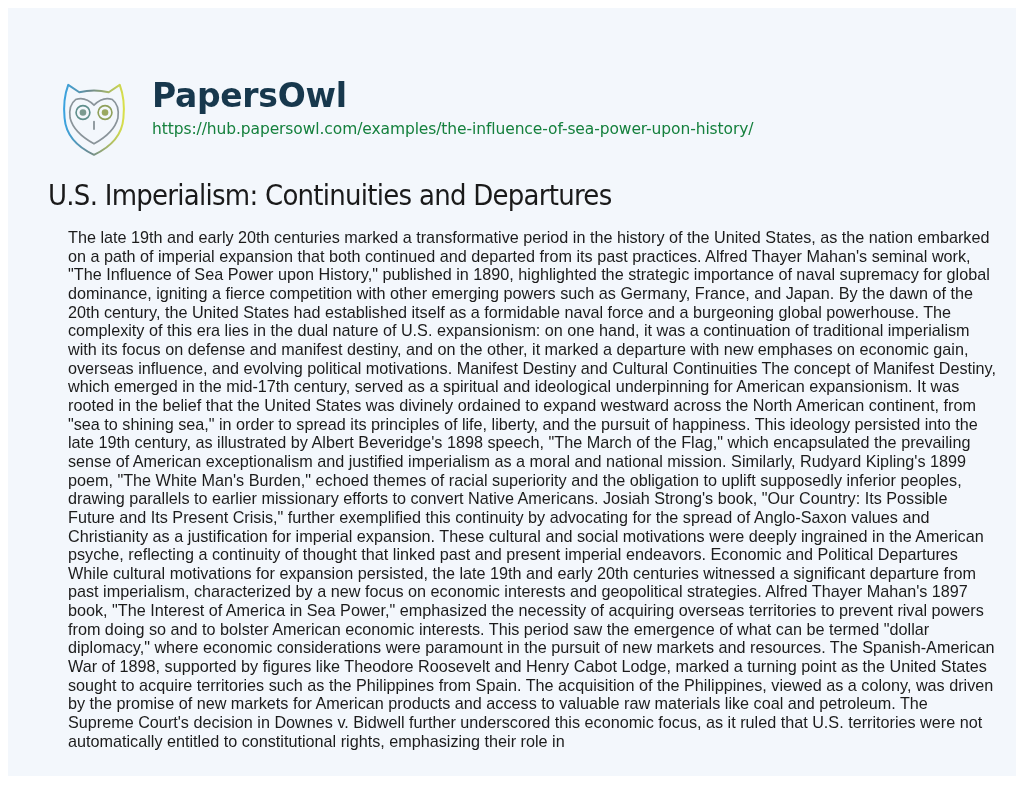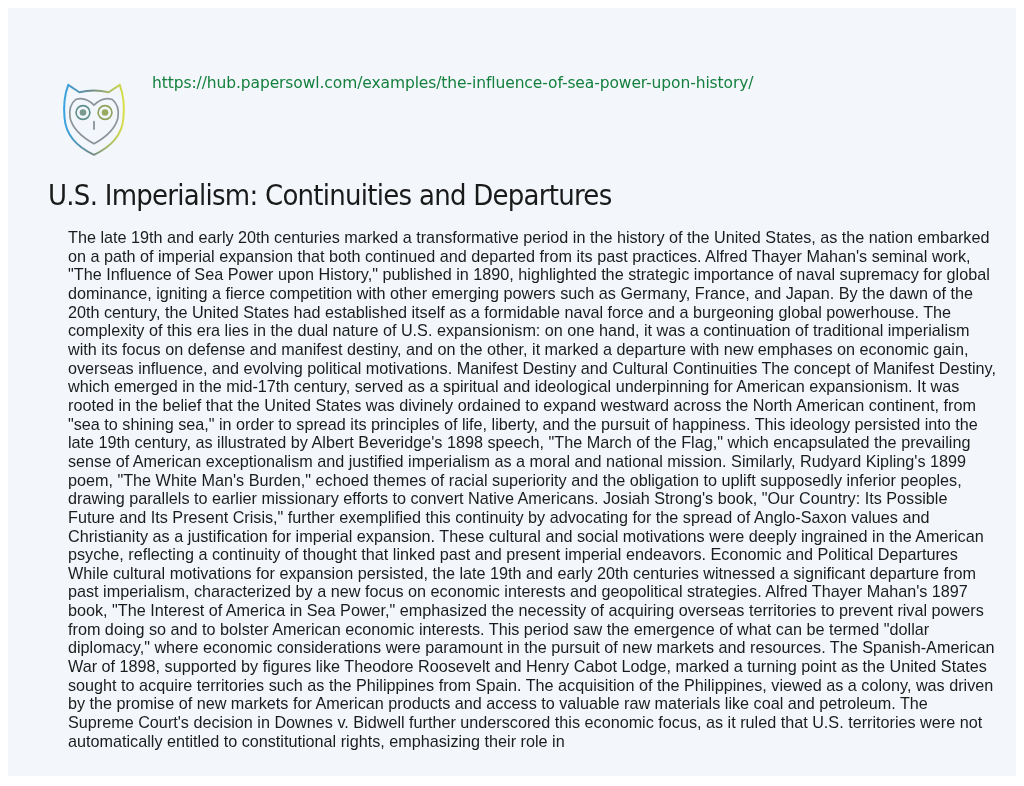--- a/index.html
+++ b/index.html
@@ -106,20 +106,21 @@
 
       <circle cx="38" cy="44" r="7.5" fill="none" stroke="#5f8f8c" stroke-width="1.8"></circle>
       <circle cx="38" cy="44" r="3.6" fill="#7a9a90"></circle>
       <circle cx="62" cy="44" r="7.5" fill="none" stroke="#8fa05a" stroke-width="1.8"></circle>
       <circle cx="62" cy="44" r="3.6" fill="#9aa860"></circle>
 
       <path d="M50 54 L50 62" stroke="#8a949a" stroke-width="2" stroke-linecap="round"></path>
     </svg>
 
     <div class="brand">
+      <div class="brand-name">PapersOwl</div>
       <div class="brand-url">https://hub.papersowl.com/examples/the-influence-of-sea-power-upon-history/</div>
     </div>
   </div>
 
   <h1 class="title">U.S. Imperialism: Continuities and Departures</h1>
 
   <p class="body-text">The late 19th and early 20th centuries marked a transformative period in the history of the United States, as the nation embarked on a path of imperial expansion that both continued and departed from its past practices. Alfred Thayer Mahan's seminal work, "The Influence of Sea Power upon History," published in 1890, highlighted the strategic importance of naval supremacy for global dominance, igniting a fierce competition with other emerging powers such as Germany, France, and Japan. By the dawn of the 20th century, the United States had established itself as a formidable naval force and a burgeoning global powerhouse. The complexity of this era lies in the dual nature of U.S. expansionism: on one hand, it was a continuation of traditional imperialism with its focus on defense and manifest destiny, and on the other, it marked a departure with new emphases on economic gain, overseas influence, and evolving political motivations. Manifest Destiny and Cultural Continuities The concept of Manifest Destiny, which emerged in the mid-17th century, served as a spiritual and ideological underpinning for American expansionism. It was rooted in the belief that the United States was divinely ordained to expand westward across the North American continent, from "sea to shining sea," in order to spread its principles of life, liberty, and the pursuit of happiness. This ideology persisted into the late 19th century, as illustrated by Albert Beveridge's 1898 speech, "The March of the Flag," which encapsulated the prevailing sense of American exceptionalism and justified imperialism as a moral and national mission. Similarly, Rudyard Kipling's 1899 poem, "The White Man's Burden," echoed themes of racial superiority and the obligation to uplift supposedly inferior peoples, drawing parallels to earlier missionary efforts to convert Native Americans. Josiah Strong's book, "Our Country: Its Possible Future and Its Present Crisis," further exemplified this continuity by advocating for the spread of Anglo-Saxon values and Christianity as a justification for imperial expansion. These cultural and social motivations were deeply ingrained in the American psyche, reflecting a continuity of thought that linked past and present imperial endeavors. Economic and Political Departures While cultural motivations for expansion persisted, the late 19th and early 20th centuries witnessed a significant departure from past imperialism, characterized by a new focus on economic interests and geopolitical strategies. Alfred Thayer Mahan's 1897 book, "The Interest of America in Sea Power," emphasized the necessity of acquiring overseas territories to prevent rival powers from doing so and to bolster American economic interests. This period saw the emergence of what can be termed "dollar diplomacy," where economic considerations were paramount in the pursuit of new markets and resources. The Spanish-American War of 1898, supported by figures like Theodore Roosevelt and Henry Cabot Lodge, marked a turning point as the United States sought to acquire territories such as the Philippines from Spain. The acquisition of the Philippines, viewed as a colony, was driven by the promise of new markets for American products and access to valuable raw materials like coal and petroleum. The Supreme Court's decision in Downes v. Bidwell further underscored this economic focus, as it ruled that U.S. territories were not automatically entitled to constitutional rights, emphasizing their role in</p>
 
 </div>
 

